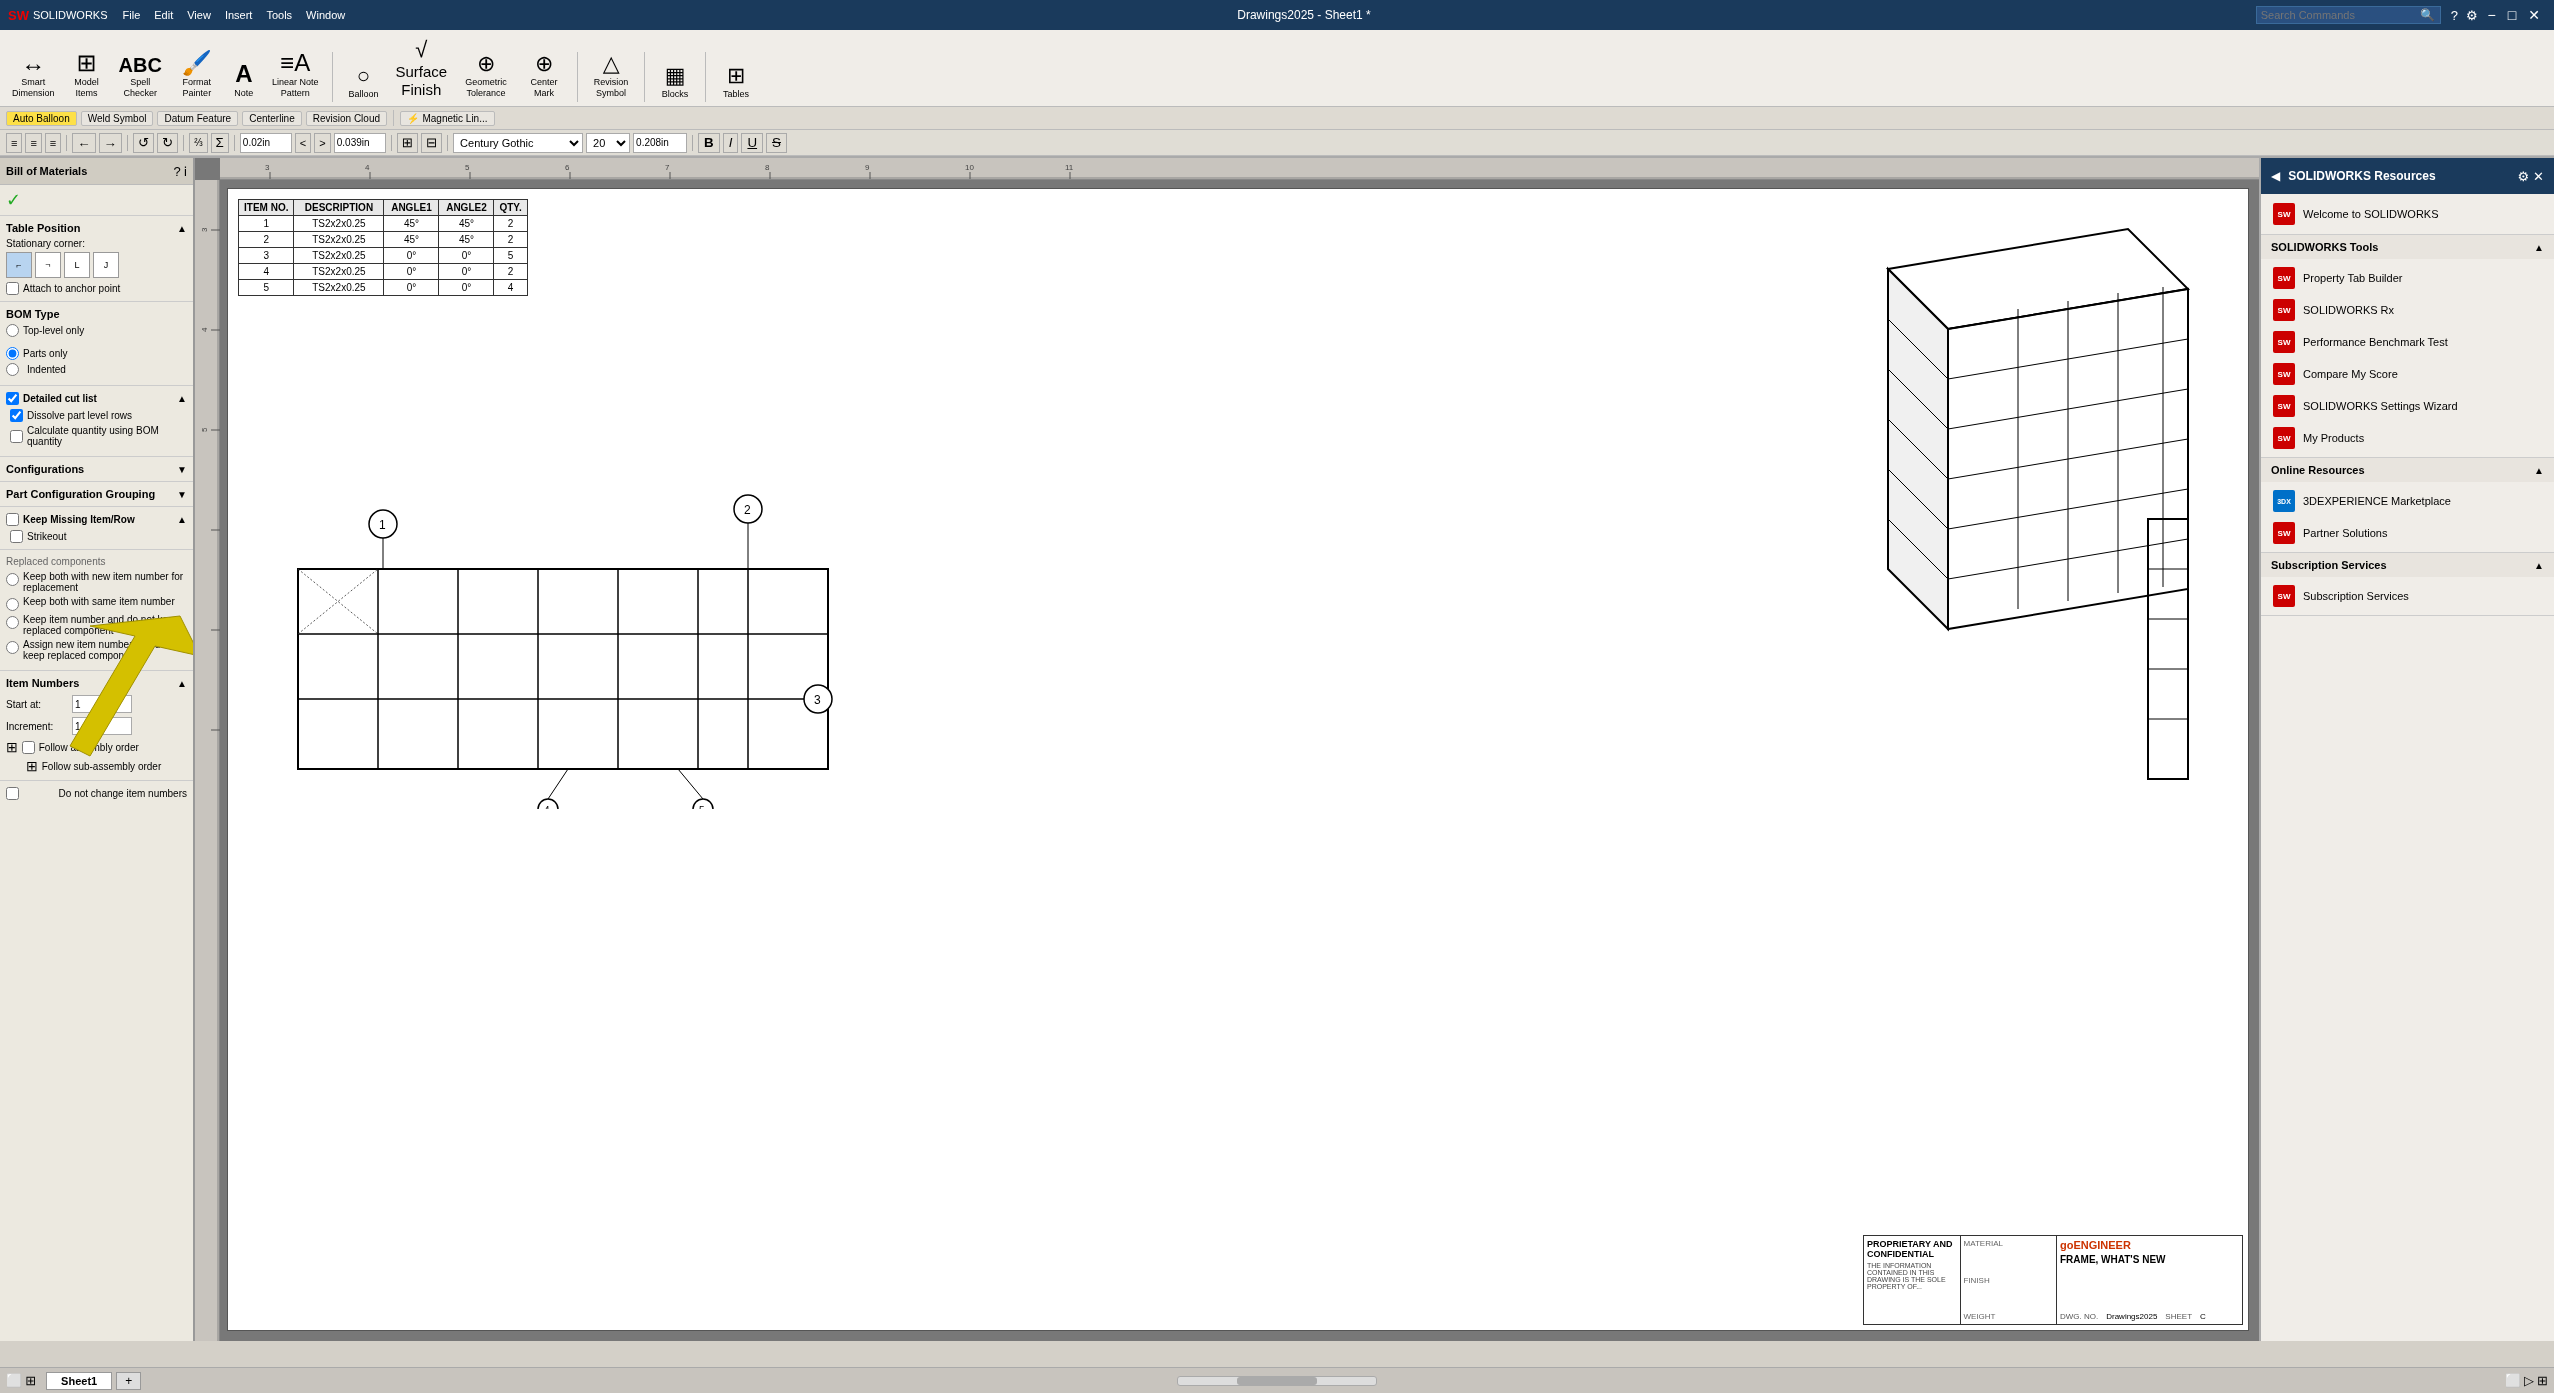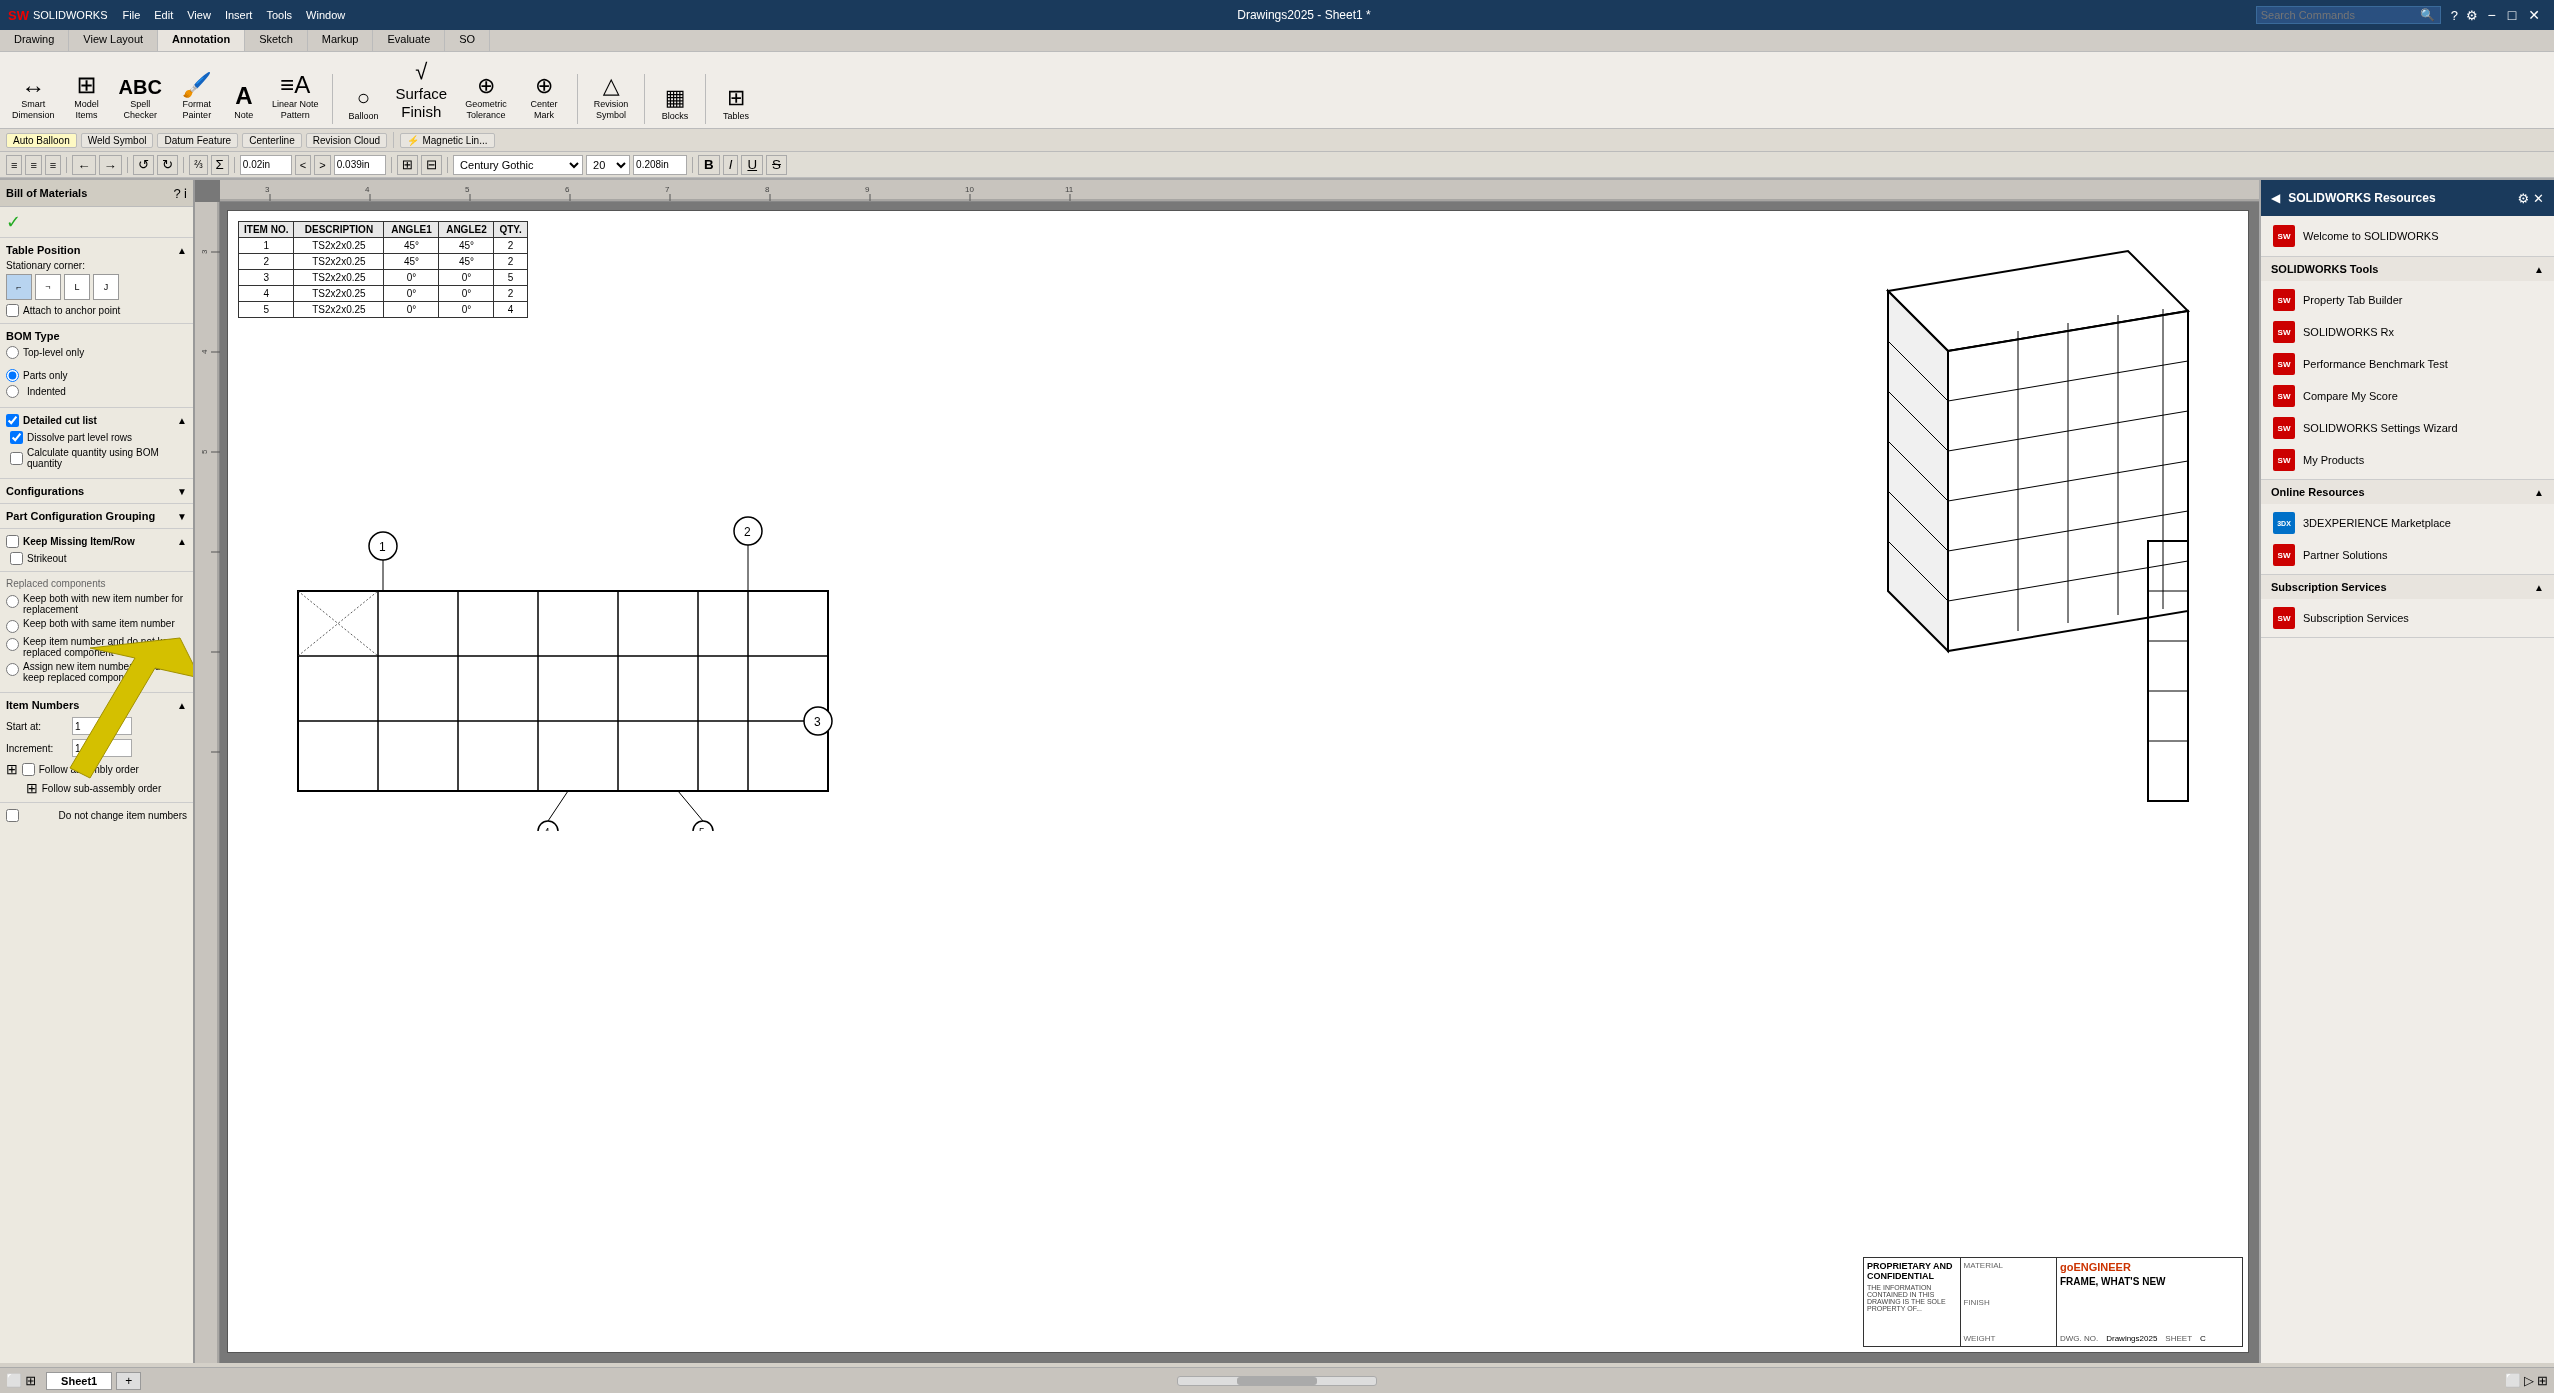--- a/index.html
+++ b/index.html
@@ -30,29 +30,20 @@
   </div>
   <button style="background:none;border:none;color:white;font-size:13px;cursor:pointer;padding:1px 4px;">?</button>
   <button style="background:none;border:none;color:white;font-size:13px;cursor:pointer;padding:1px 4px;">⚙</button>
   <button style="background:none;border:none;color:white;font-size:14px;cursor:pointer;padding:1px 6px;">−</button>
   <button style="background:none;border:none;color:white;font-size:14px;cursor:pointer;padding:1px 6px;">□</button>
   <button style="background:none;border:none;color:white;font-size:14px;cursor:pointer;padding:1px 6px;">✕</button>
 </div>
 
 <div style="background:#e8e4de;border-bottom:2px solid #aaa;">
 
-  <div style="display:flex;height:22px;background:#d0ccc6;border-bottom:1px solid #bbb;">
-    <span style="padding:3px 14px;font-size:11px;cursor:pointer;border-right:1px solid #bbb;">Drawing</span>
-    <span style="padding:3px 14px;font-size:11px;cursor:pointer;border-right:1px solid #bbb;">View Layout</span>
-    <span style="padding:3px 14px;font-size:11px;cursor:pointer;border-right:1px solid #bbb;background:#e8e4de;font-weight:bold;">Annotation</span>
-    <span style="padding:3px 14px;font-size:11px;cursor:pointer;border-right:1px solid #bbb;">Sketch</span>
-    <span style="padding:3px 14px;font-size:11px;cursor:pointer;border-right:1px solid #bbb;">Markup</span>
-    <span style="padding:3px 14px;font-size:11px;cursor:pointer;border-right:1px solid #bbb;">Evaluate</span>
-    <span style="padding:3px 14px;font-size:11px;cursor:pointer;border-right:1px solid #bbb;">SO</span>
-  </div>
 
   <div style="display:flex;align-items:flex-end;padding:4px 6px;gap:4px;min-height:76px;background:#f0ede8;">
 
     <div style="display:flex;flex-direction:column;align-items:center;padding:3px 6px;cursor:pointer;min-width:44px;text-align:center;">
       <span style="font-size:24px;">↔</span>
       <span style="font-size:9px;line-height:1.2;">Smart<br>Dimension</span>
     </div>
 
     <div style="display:flex;flex-direction:column;align-items:center;padding:3px 6px;cursor:pointer;min-width:44px;text-align:center;">
       <span style="font-size:24px;">⊞</span>
@@ -113,21 +104,21 @@
     </div>
     <div style="width:1px;height:50px;background:#bbb;margin:0 4px;"></div>
 
     <div style="display:flex;flex-direction:column;align-items:center;padding:3px 6px;cursor:pointer;min-width:44px;text-align:center;">
       <span style="font-size:22px;">⊞</span>
       <span style="font-size:9px;">Tables</span>
     </div>
   </div>
 
   <div style="display:flex;align-items:center;gap:4px;padding:2px 6px;background:#dedad2;border-top:1px solid #bbb;border-bottom:1px solid #bbb;flex-wrap:wrap;min-height:24px;">
-    <span style="padding:1px 6px;font-size:10px;cursor:pointer;background:#fef9c3;border:1px solid #bbb;border-radius:2px;">Auto Balloon</span>
+    <span style="padding:1px 6px;font-size:10px;cursor:pointer;background:#fde047;border:1px solid #bbb;border-radius:2px;">Auto Balloon</span>
     <span style="padding:1px 6px;font-size:10px;cursor:pointer;background:#e8e5df;border:1px solid #bbb;border-radius:2px;">Weld Symbol</span>
     <span style="padding:1px 6px;font-size:10px;cursor:pointer;background:#e8e5df;border:1px solid #bbb;border-radius:2px;">Datum Feature</span>
     <span style="padding:1px 6px;font-size:10px;cursor:pointer;background:#e8e5df;border:1px solid #bbb;border-radius:2px;">Centerline</span>
     <span style="padding:1px 6px;font-size:10px;cursor:pointer;background:#e8e5df;border:1px solid #bbb;border-radius:2px;">Revision Cloud</span>
     <div style="width:1px;height:16px;background:#bbb;margin:0 2px;"></div>
 
     <span style="display:flex;align-items:center;gap:3px;padding:1px 6px;font-size:10px;cursor:pointer;background:#e8e5df;border:1px solid #bbb;border-radius:2px;">
       <span>⚡</span>
       <span>Magnetic Lin...</span>
     </span>

